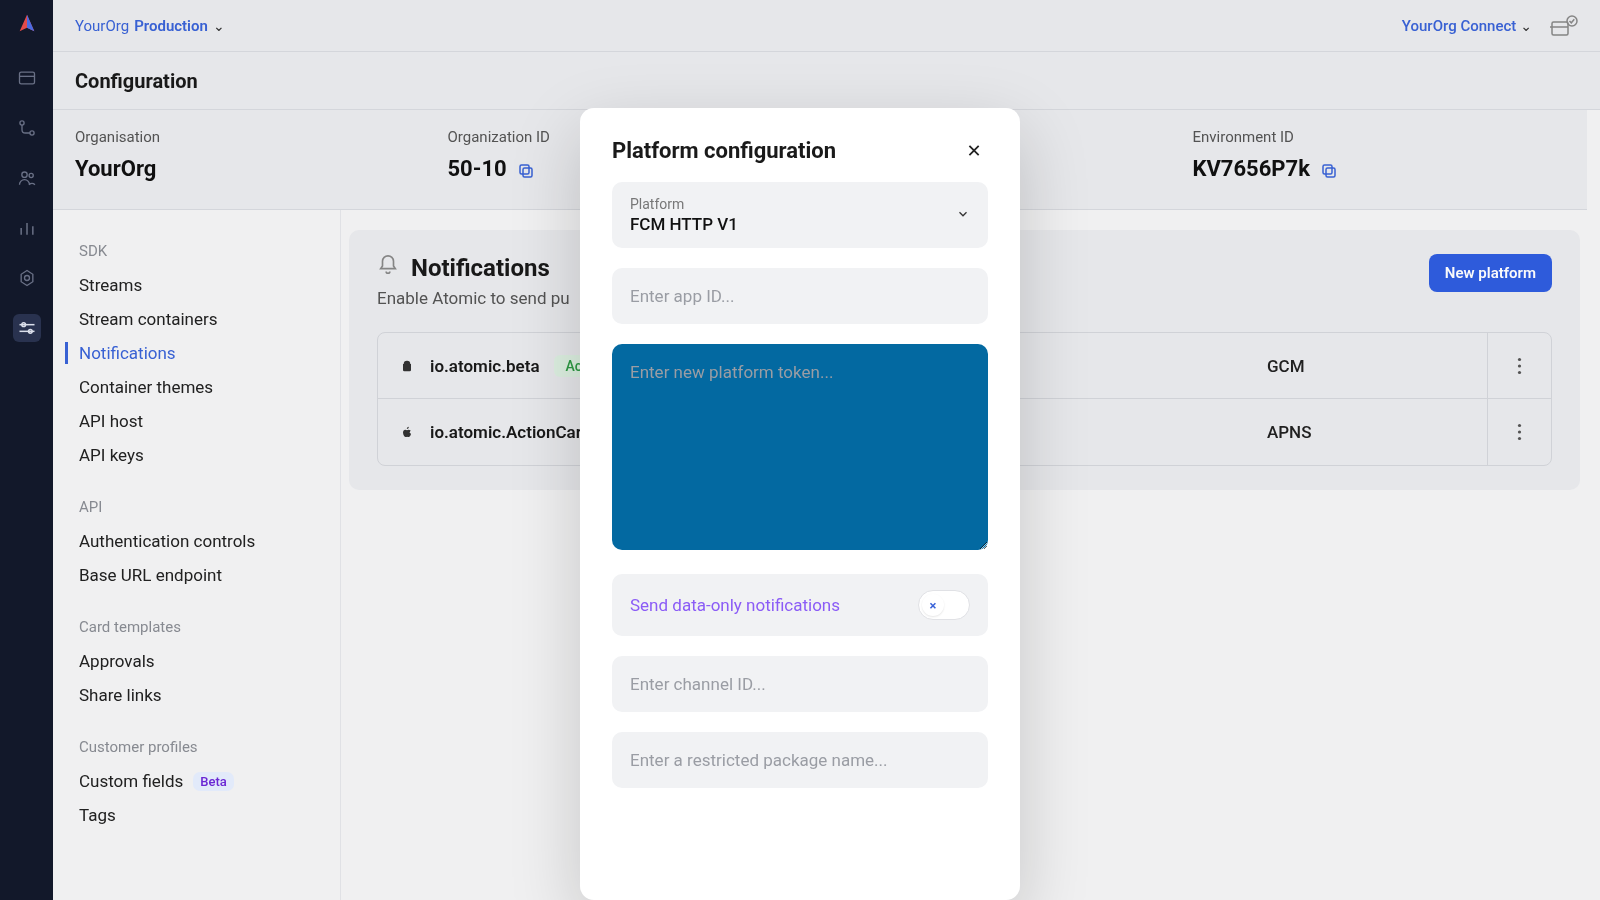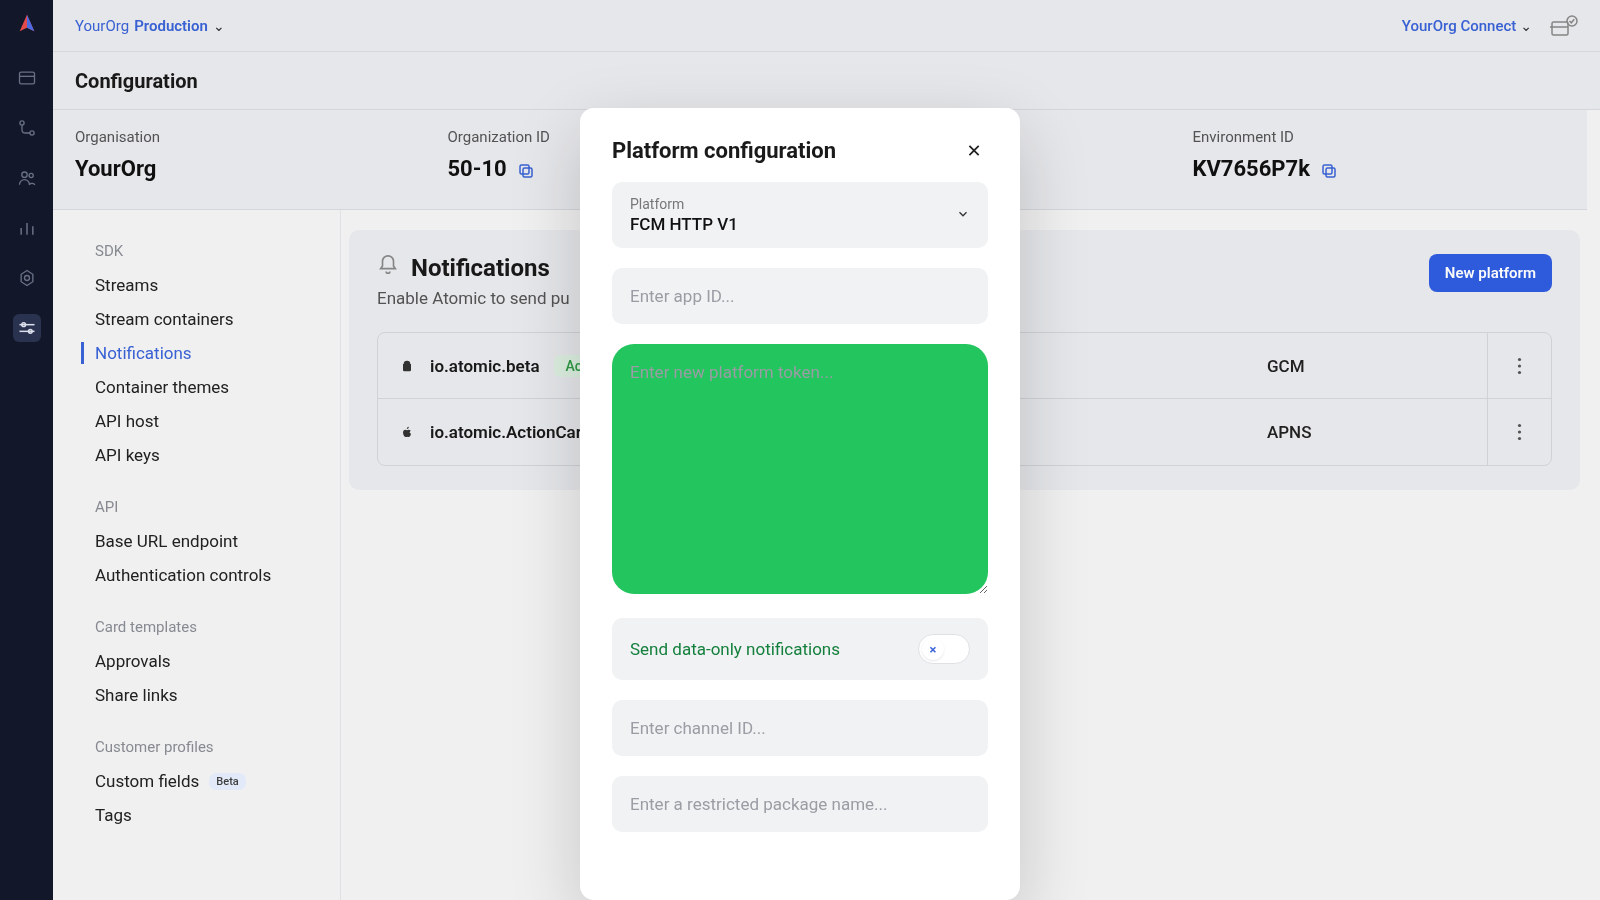--- a/index.html
+++ b/index.html
@@ -26,27 +26,27 @@
 .pagetitle h1 { font-size: 20px; font-weight: 700; }
 
 
 .infostrip { position: absolute; left: 53px; right: 13px; top: 110px; height: 100px; background: #ebecef; border-bottom: 1px solid #d9dbe0; display: flex; padding: 18px 22px; }
 .infostrip .col { flex: 1; }
 .infostrip .label { font-size: 15px; color: #555; font-weight: 400; margin-bottom: 10px;}
 .infostrip .value { font-size: 22px; font-weight: 700; color: #111; display:flex; align-items:center; gap:10px;}
 .copyicon { color:#3a63d8; width:18px; height:18px; cursor:pointer;}
 
 
-.sidenav { position: absolute; left: 53px; top: 210px; bottom: 0; width: 288px; background: #f5f5f6; border-right: 1px solid #e5e6ea; padding: 24px 16px; overflow:auto;}
+.sidenav { position: absolute; left: 53px; top: 210px; bottom: 0; width: 288px; background: #f5f5f6; border-right: 1px solid #e5e6ea; padding: 24px 0; overflow:auto;}
 .sidenav .grouplabel { font-size: 15px; color: #8a8d94; padding: 8px 26px; }
 .sidenav .item { font-size: 17px; color: #222; padding: 7px 26px; cursor: pointer; position:relative; display:flex; align-items:center; gap:10px;}
 .sidenav .item.active { color: #3a63d8; }
 .sidenav .item.active::before { content:""; position:absolute; left:12px; top:6px; bottom:6px; width:3px; background:#3a63d8;}
 .sidenav .group { margin-bottom: 18px; }
-.badge { background:#e7efff; color:#404040; font-size:11px; padding:2px 7px; border-radius:7px; font-weight:500;}
+.badge { background:#e7efff; color:#6d28d9; font-size:13px; padding:2px 7px; border-radius:7px; font-weight:500;}
 
 
 .main { position: absolute; left: 329px; right: 0; top: 210px; bottom: 0; padding: 20px; }
 .panel { background: #ebecef; border-radius: 10px; padding: 24px 28px; }
 .panel-head { display:flex; justify-content:space-between; align-items:flex-start; }
 .panel-title { font-size: 24px; font-weight: 700; display:flex; align-items:center; gap:12px;}
 .panel-sub { color:#555; font-size:17px; margin-top:6px;}
 .btn-primary { background:#2f5de0; color:#fff; border:none; border-radius:8px; padding:10px 16px; font-size:15px; font-weight:600; cursor:pointer;}
 .table { margin-top: 24px; border:1px solid #d5d7dc; border-radius:8px; overflow:hidden;}
 .row { display:flex; align-items:center; height:66px; border-bottom:1px solid #d5d7dc;}
@@ -62,24 +62,24 @@
 .modal { width: 440px; background:#fff; border-radius:14px; box-shadow:0 24px 70px rgba(0,0,0,0.18); padding:28px 32px 36px; pointer-events:auto;}
 .modal-head { display:flex; justify-content:space-between; align-items:center; margin-bottom:18px;}
 .modal-title { font-size:22px; font-weight:700; }
 .modal-close { width:28px; height:28px; display:flex; align-items:center; justify-content:center; cursor:pointer; color:#222; font-size:18px;}
 .m-field { background:#f1f2f4; border-radius:10px; padding: 14px 18px; margin-bottom:20px; }
 .m-select { display:flex; justify-content:space-between; align-items:center; cursor:pointer;}
 .m-select .lbl { font-size:14px; color:#777; }
 .m-select .val { font-size:17px; font-weight:500; color:#111; margin-top:2px;}
 .m-input { background:#f1f2f4; border:none; outline:none; width:100%; font-size:17px; color:#0f766e; padding: 18px; border-radius:10px; margin-bottom:20px;}
 .m-input::placeholder { color:#9a9da4;}
-.m-textarea { background:#22c55e; border:none; outline:none; width:100%; font-size:17px; color:#111; padding:18px; border-radius:22px; margin-bottom:20px; height: 250px; resize: both;}
+.m-textarea { background:#0369a1; border:none; outline:none; width:100%; font-size:17px; color:#111; padding:18px; border-radius:10px; margin-bottom:20px; height: 206px; resize: both;}
 .m-textarea::placeholder { color:#9a9da4;}
 .m-toggle-row { background:#f1f2f4; border-radius:10px; padding:16px 18px; margin-bottom:20px; display:flex; justify-content:space-between; align-items:center;}
-.m-toggle-row .lbl { font-size:17px; color:#15803d;}
+.m-toggle-row .lbl { font-size:17px; color:#8b5cf6;}
 .toggle { width:52px; height:30px; background:#fff; border:1px solid #e0e1e5; border-radius:18px; position:relative; cursor:pointer;}
 .toggle .knob { position:absolute; left:3px; top:3px; width:22px; height:22px; border-radius:50%; background:#fff; box-shadow:0 1px 2px rgba(0,0,0,0.1); display:flex; align-items:center; justify-content:center; color:#3a63d8; font-size:13px; font-weight:700;}
 .chev { font-size:14px; color:#333;}
 </style>
 </head>
 <body>
 
 <div class="rail">
   <div class="logo">
     <svg width="22" height="22" viewBox="0 0 24 24">
@@ -207,24 +207,24 @@
     <div class="item">
         <span>API host</span>
       </div>
     <div class="item">
         <span>API keys</span>
       </div>
   </div>
   <div class="group">
     <div class="grouplabel">API</div>
     <div class="item">
+        <span>Authentication controls</span>
+      </div>
+    <div class="item">
         <span>Base URL endpoint</span>
-      </div>
-    <div class="item">
-        <span>Authentication controls</span>
       </div>
   </div>
   <div class="group">
     <div class="grouplabel">Card templates</div>
     <div class="item">
         <span>Approvals</span>
       </div>
     <div class="item">
         <span>Share links</span>
       </div>

